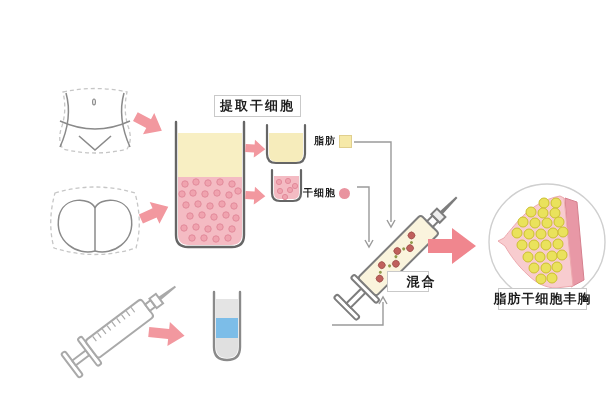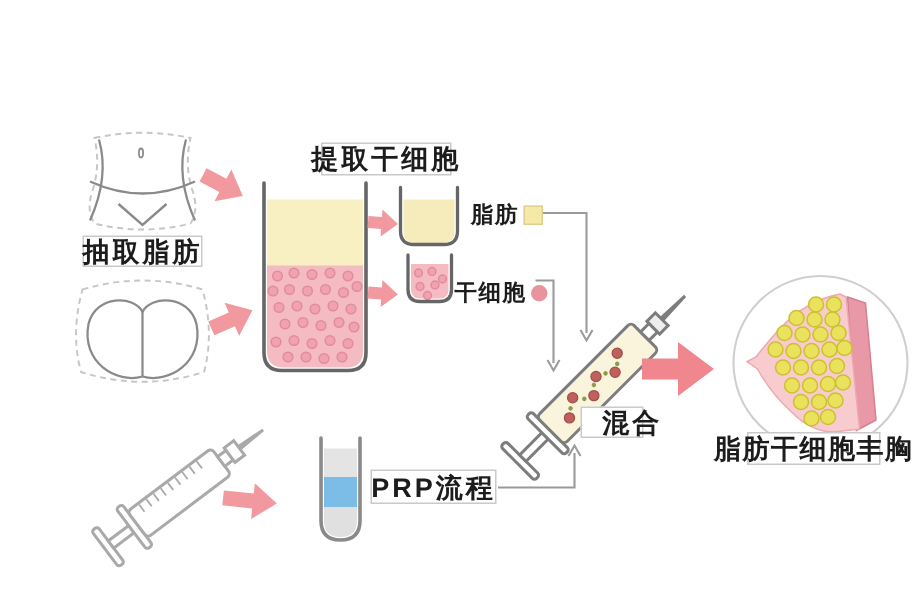--- a/index.html
+++ b/index.html
@@ -4,26 +4,26 @@
 <style>
   html,body{margin:0;padding:0;background:#fff;}
   .canvas{
     position:relative;width:612px;height:408px;background:#fff;overflow:hidden;
     font-family:"Liberation Sans","DejaVu Sans",sans-serif;
   }
   .canvas svg{position:absolute;left:0;top:0;}
   .label-box{
     position:absolute;background:#fff;border:1px solid #c9c9c9;
     display:flex;align-items:center;justify-content:center;
-    font-weight:bold;color:#1c1c1c;font-size:18px;letter-spacing:2px;
+    font-weight:bold;color:#1c1c1c;font-size:13px;letter-spacing:2px;
     box-sizing:border-box;white-space:nowrap;z-index:3;
   }
   .plain-label{
     position:absolute;display:flex;align-items:center;gap:3px;
-    font-weight:bold;color:#1c1c1c;font-size:15px;letter-spacing:1px;
+    font-weight:bold;color:#1c1c1c;font-size:10px;letter-spacing:1px;
     z-index:3;white-space:nowrap;
   }
   .swatch-square{width:11px;height:11px;background:#f6e9a8;border:1px solid #e0cf8e;}
   .swatch-circle{width:11px;height:11px;border-radius:50%;background:#e9939f;}
 </style>
 </head>
 <body>
 
 <div class="canvas">
 
@@ -217,33 +217,31 @@
           <circle cx="562" cy="255" r="5"></circle>
         <circle cx="534" cy="268" r="5"></circle>
           <circle cx="546" cy="268" r="5"></circle>
           <circle cx="557" cy="267" r="5"></circle>
         <circle cx="541" cy="279" r="5"></circle>
           <circle cx="552" cy="278" r="5"></circle>
       </g>
     </g>
   </svg>
 
-  <div class="label-box" style="left:55px;top:157px;width:80px;height:21px;">抽取脂肪</div>
 
   <div class="label-box" style="left:214px;top:95px;width:87px;height:22px;">提取干细胞</div>
 
   <div class="plain-label" style="left:314px;top:134px;">
     <span>脂肪</span>
     <span class="swatch-square"></span>
   </div>
 
   <div class="plain-label" style="left:303px;top:186px;">
     <span>干细胞</span>
     <span class="swatch-circle"></span>
   </div>
 
   <div class="label-box" style="left:387px;top:271px;width:42px;height:21px;padding-left:27px;">混合</div>
 
-  <div class="label-box" style="left:247px;top:313px;width:84px;height:23px;">PRP流程</div>
 
   <div class="label-box" style="left:498px;top:288px;width:89px;height:22px;letter-spacing:1px;">脂肪干细胞丰胸</div>
 
 </div>
 
 </body></html>

